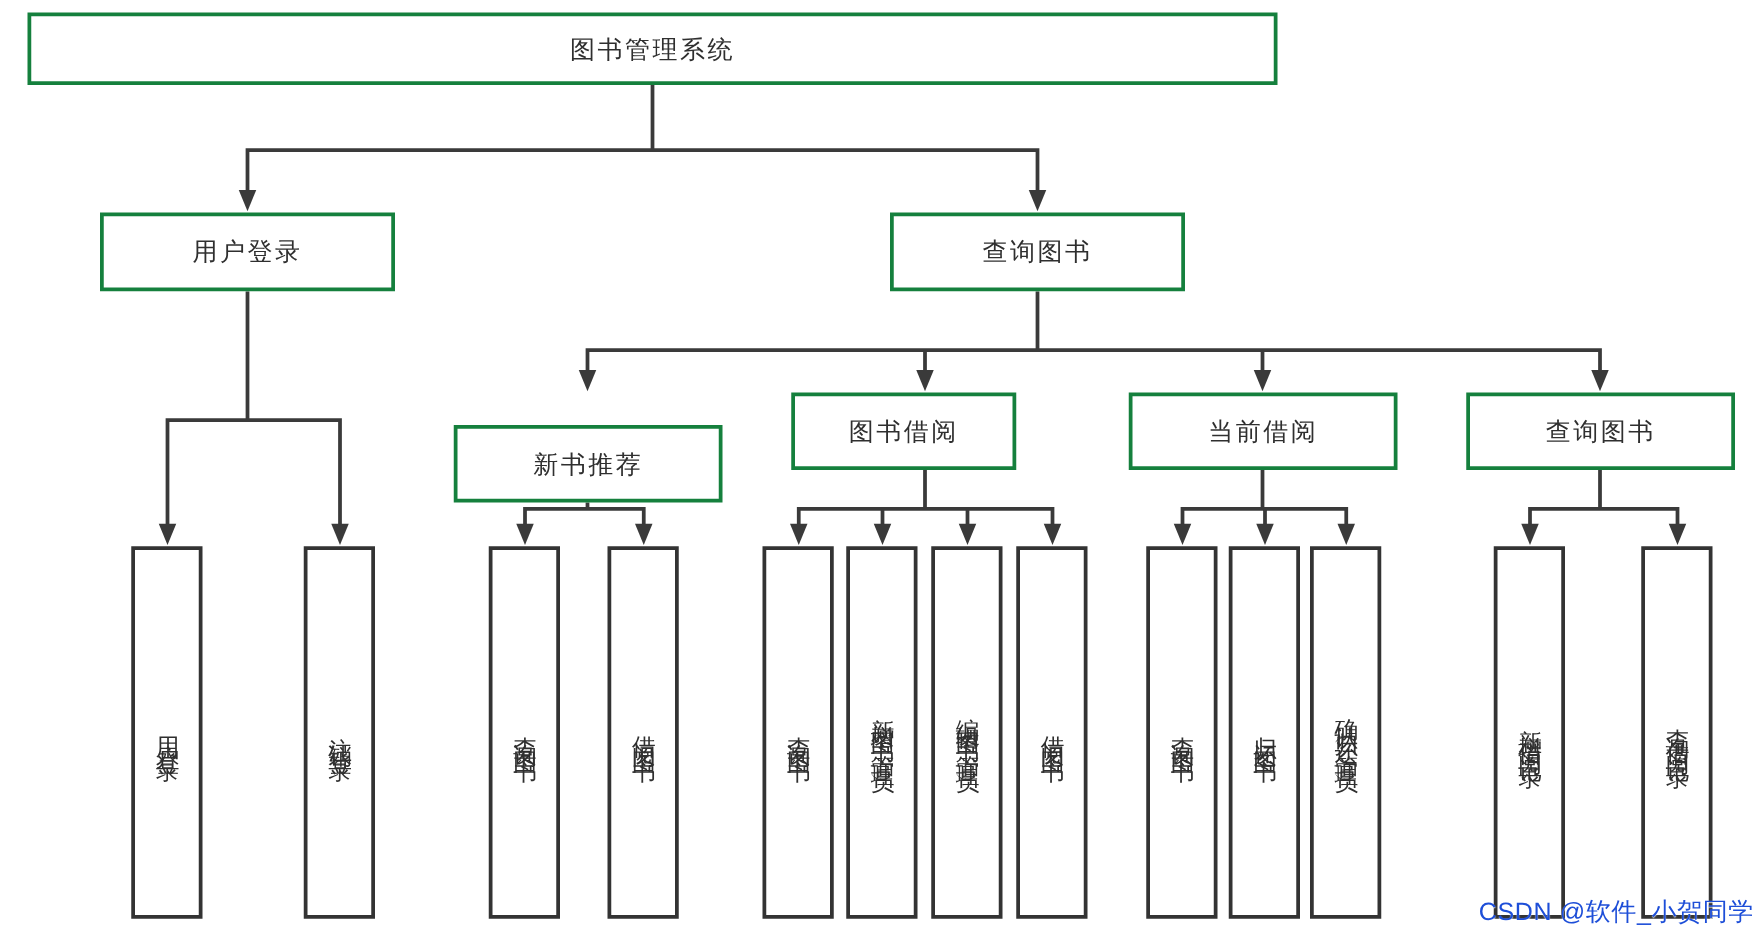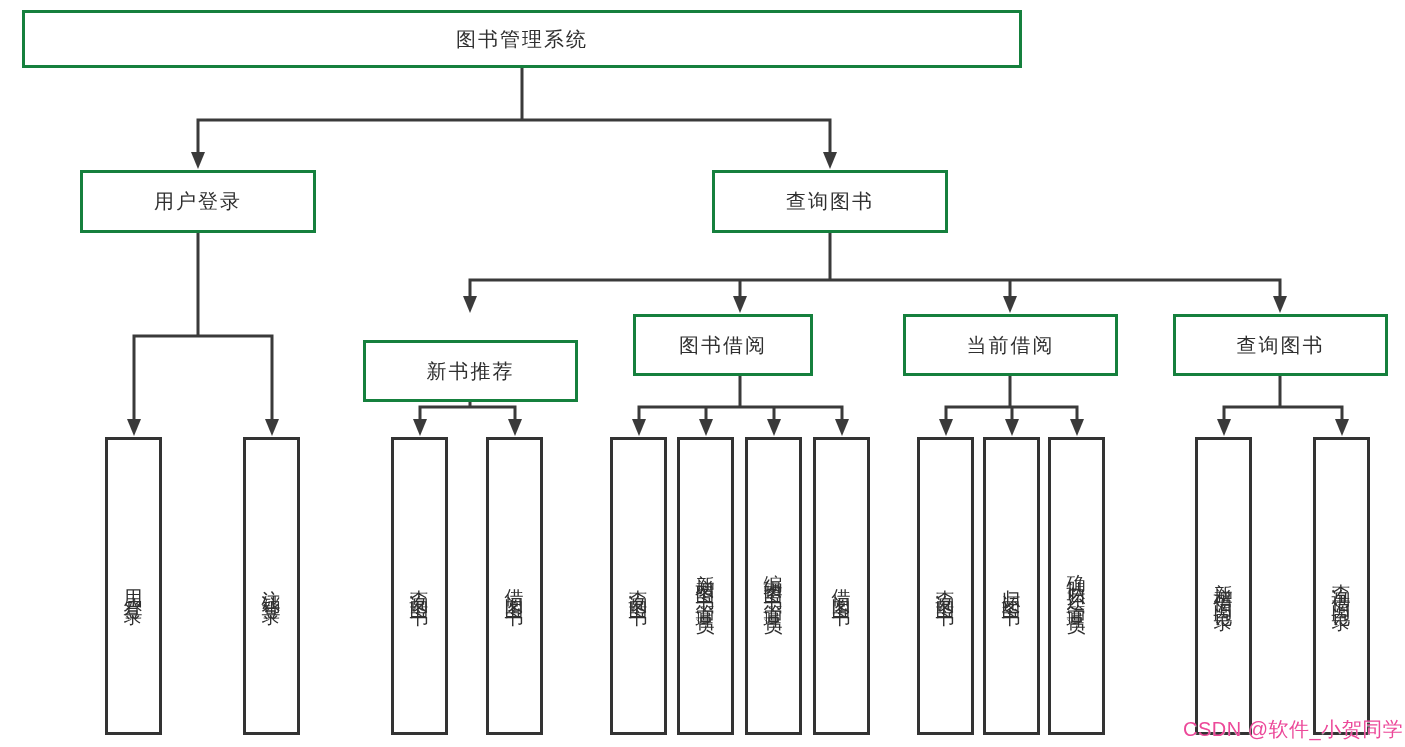--- a/index.html
+++ b/index.html
@@ -51,21 +51,21 @@
     color: #2f2f2f;
     letter-spacing: 6px;
     line-height: 1;
     white-space: nowrap;
   }
   .watermark {
     position: absolute;
     left: 1183px;
     top: 716px;
     font-size: 20px;
-    color: #ec4899;
+    color: #1d4ed8;
     letter-spacing: 0.5px;
     white-space: nowrap;
     text-shadow: 0 1px 1px rgba(255,255,255,0.85);
     z-index: 5;
   }
   svg path { stroke: #3a3a3a; stroke-width: 3; fill: none; }
   svg polygon { fill: #3a3a3a; stroke: none; }
 </style>
 </head>
 <body>

